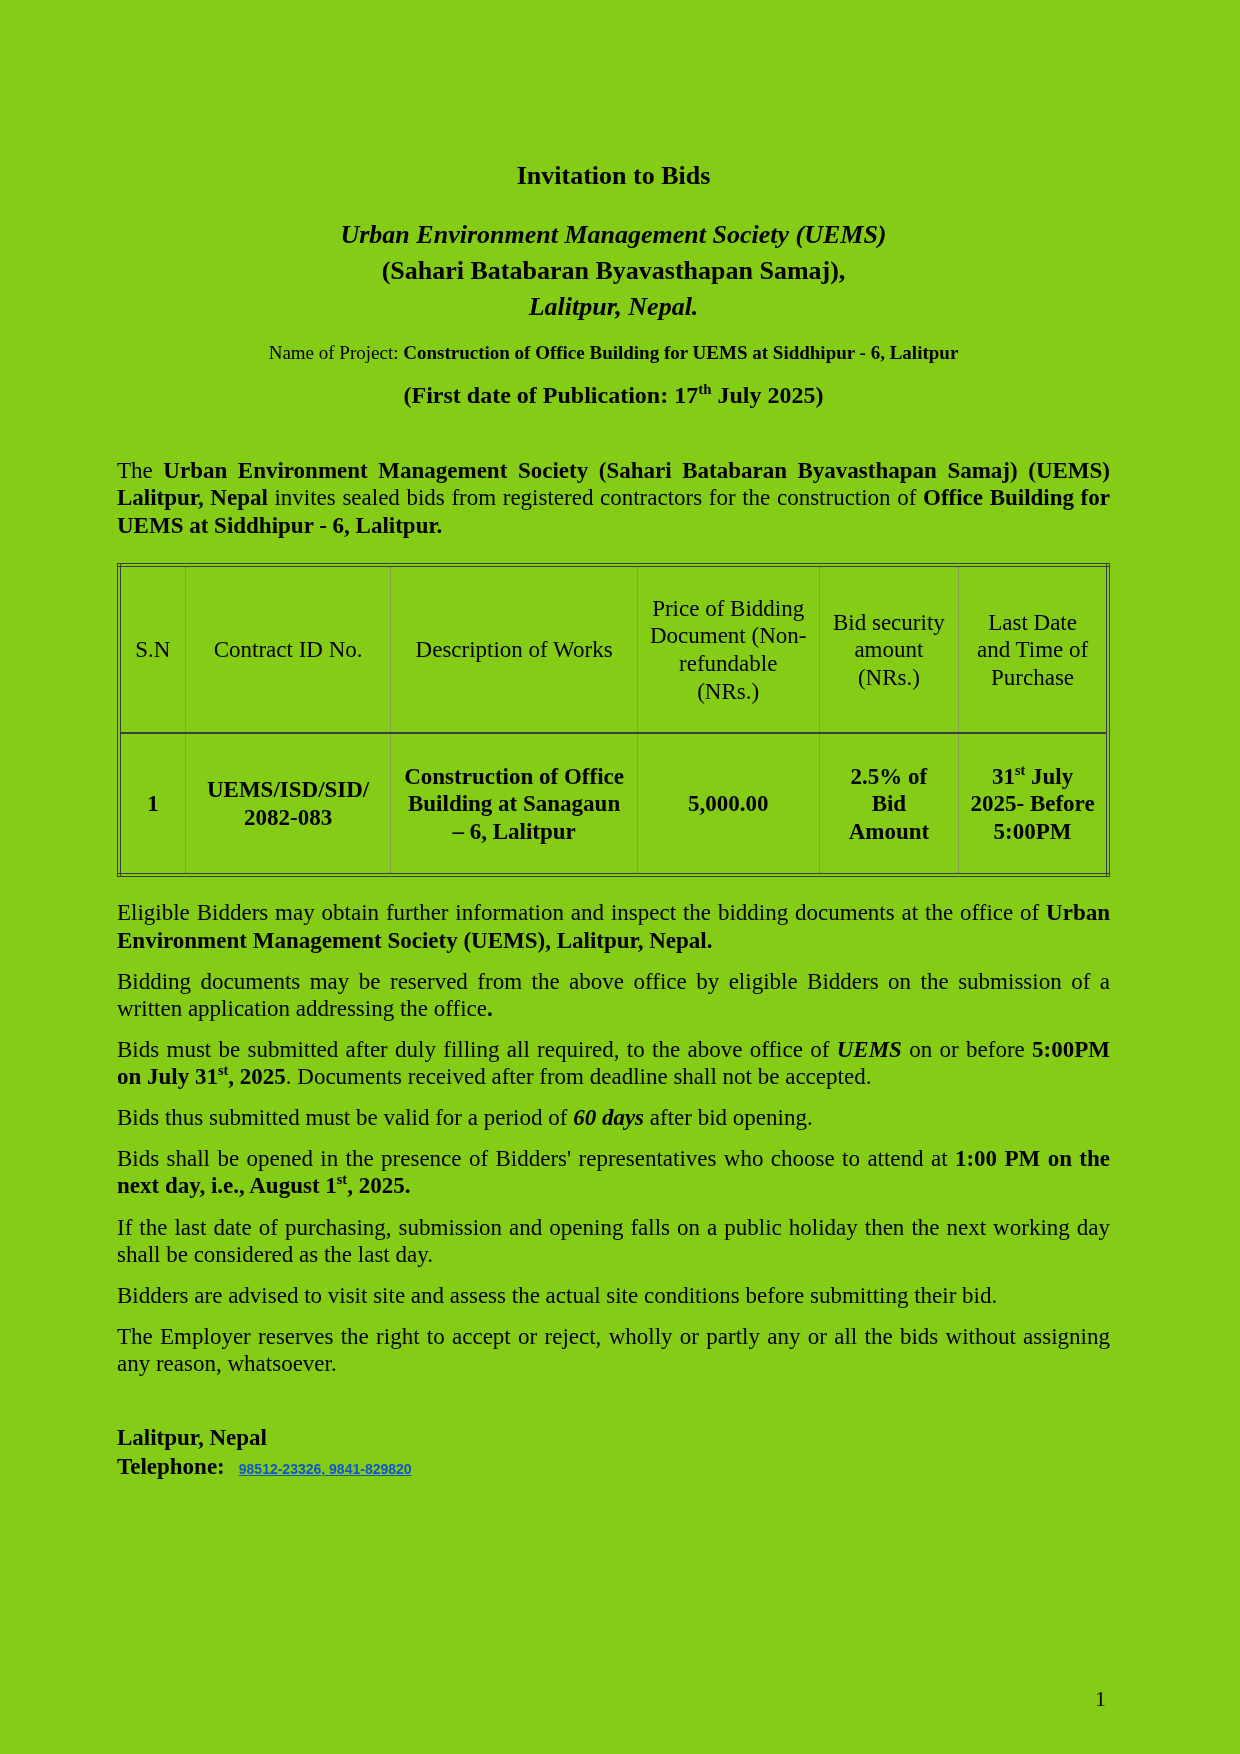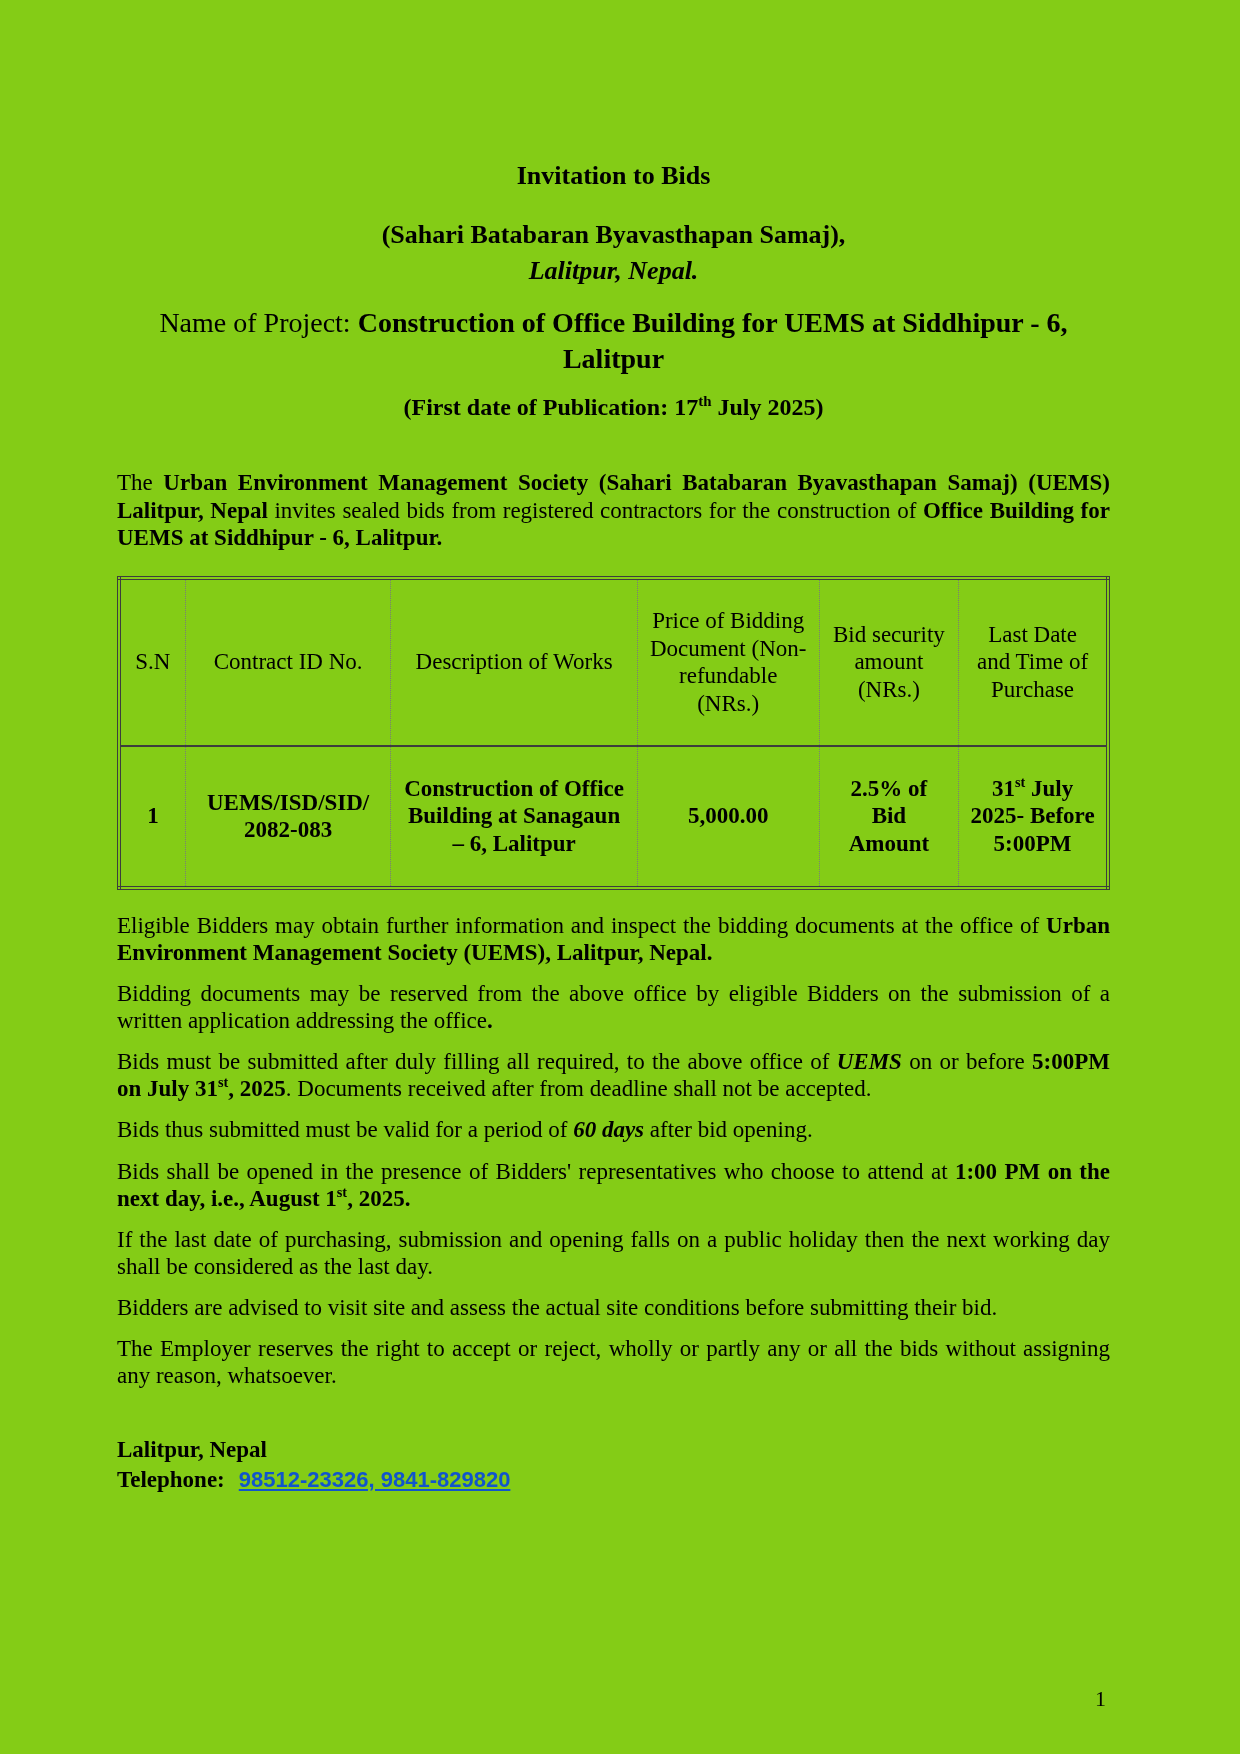--- a/index.html
+++ b/index.html
@@ -17,21 +17,21 @@
   .i{font-style:italic;}
   sup{font-size:62%;vertical-align:super;line-height:0;}
   h1.doc-title{
     font-size:26px;font-weight:bold;text-align:center;
     margin:0 0 26px 0;line-height:1.2;
   }
   .org-line{
     font-size:26px;font-weight:bold;text-align:center;line-height:1.38;
   }
   .italic{font-style:italic;}
-  p.project-line{font-size:28px;text-align:center;margin:16px 0 8px 0;line-height:1.3;}
+  p.project-line{font-size:19px;text-align:center;margin:16px 0 8px 0;line-height:1.3;}
   p.pub-line{font-size:24px;text-align:center;margin:14px 0 0 0;line-height:1.3;}
   p.intro{
     font-size:23px;text-align:justify;line-height:1.2;
     margin:46px 0 0 0;
   }
   table.bid-table{
     width:100%;
     table-layout:fixed;
     border-collapse:collapse;
     border:4px double #3d3d3d;
@@ -57,40 +57,41 @@
   p.body-par{
     font-size:23px;line-height:1.18;text-align:justify;
     margin:14px 0 0 0;
   }
   p.body-par.first{margin-top:22px;}
   .footer-block{margin-top:46px;font-size:23px;line-height:1.27;}
   .footer-line{font-weight:bold;}
   a.phone-link{
     color:#1155CC;
     font-family:"Liberation Sans","DejaVu Sans",sans-serif;
-    font-size:22px;
+    font-size:14px;
     font-weight:bold;
     text-decoration:underline;
     margin-left:14px;
     cursor:pointer;
   }
   .page-number{
     position:absolute;
     top:1686px;right:134px;
     font-size:22px;
   }
 </style>
 </head>
 <body>
 
 <div class="page">
 
   <h1 class="doc-title">Invitation to Bids</h1>
 
   <div>
+    <div class="org-line italic">Urban Environment Management Society (UEMS)</div>
     <div class="org-line">(Sahari Batabaran Byavasthapan Samaj),</div>
     <div class="org-line italic">Lalitpur, Nepal.</div>
   </div>
 
   <p class="project-line"><span>Name of Project: </span><span class="b">Construction of Office Building for UEMS at Siddhipur - 6, Lalitpur</span></p>
   <p class="pub-line"><span class="b">(First date of Publication: 17</span><sup class="b">th</sup><span class="b"> July 2025)</span></p>
 
   <p class="intro"><span>The </span><span class="b">Urban Environment Management Society (Sahari Batabaran Byavasthapan Samaj) (UEMS) Lalitpur, Nepal</span><span> invites sealed bids from registered contractors for the construction of </span><span class="b">Office Building for UEMS at Siddhipur - 6, Lalitpur.</span></p>
 
   <table class="bid-table">

